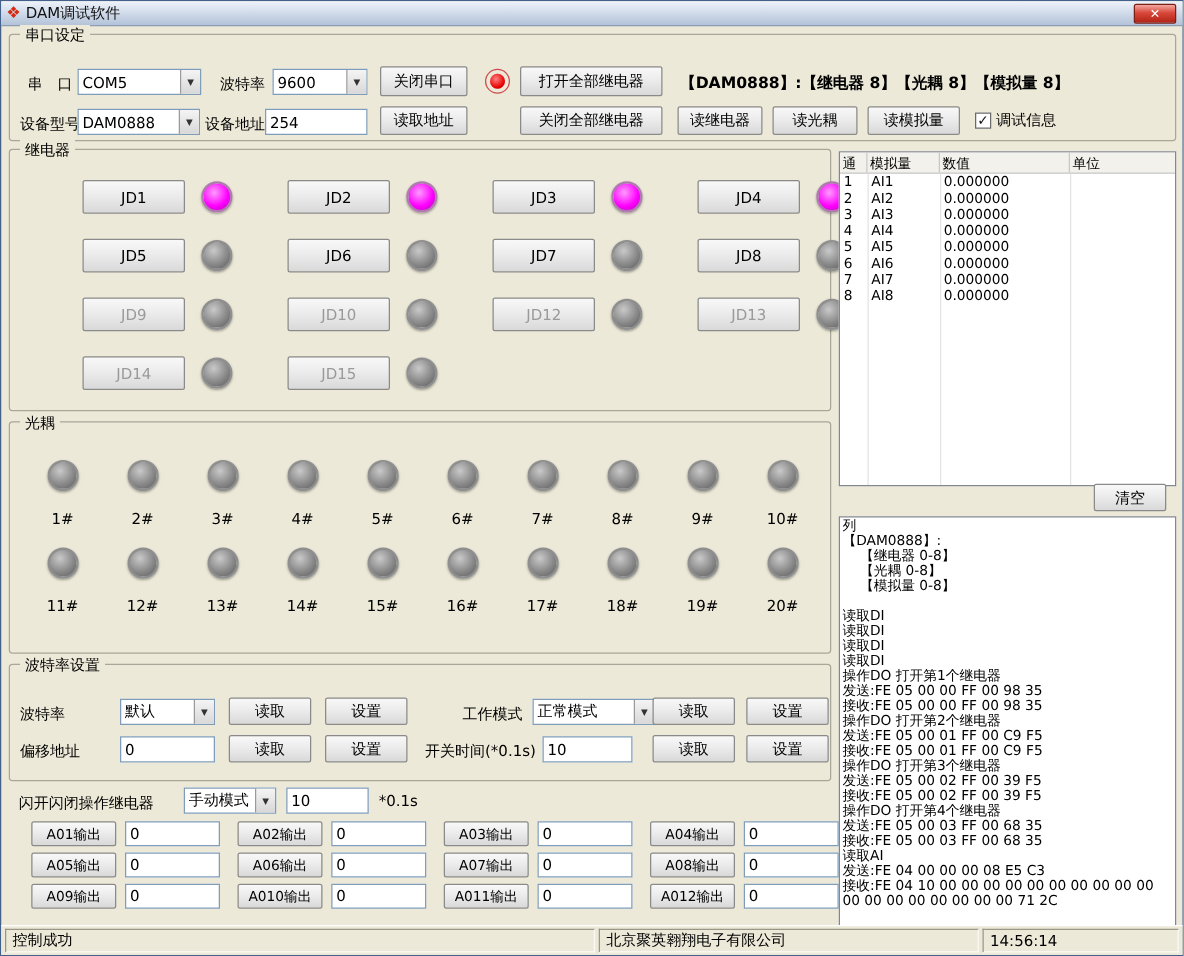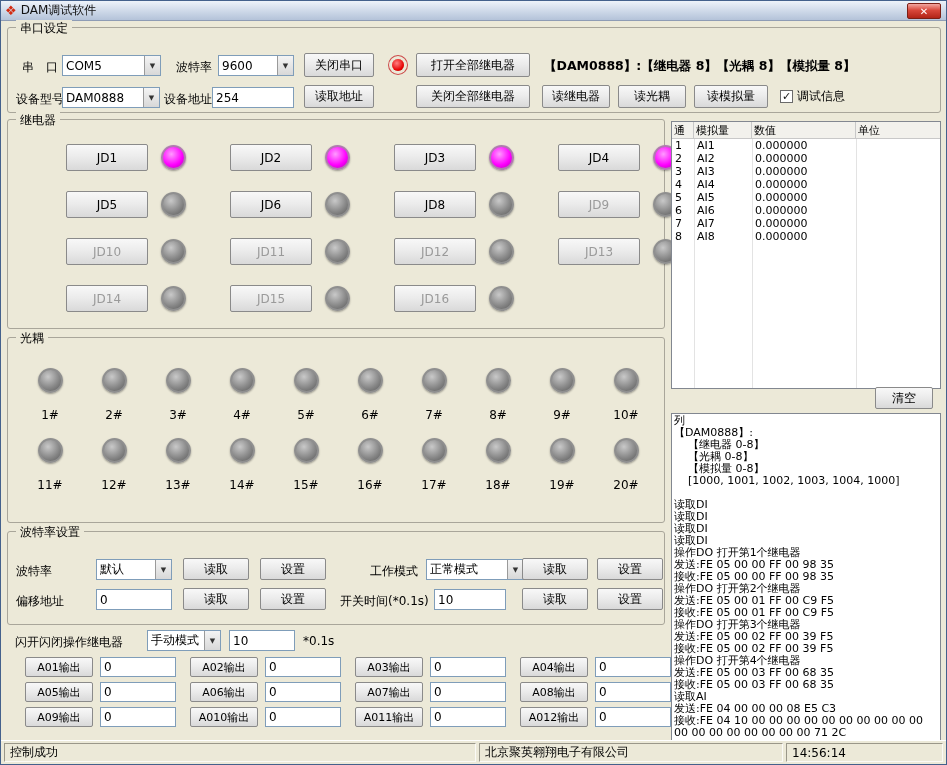--- a/index.html
+++ b/index.html
@@ -161,53 +161,49 @@
         </div>
         <div class="relay-cell">
           <div class="btn relay-btn">JD5</div>
           <div class="lamp"></div>
         </div>
         <div class="relay-cell">
           <div class="btn relay-btn">JD6</div>
           <div class="lamp"></div>
         </div>
         <div class="relay-cell">
+          <div class="btn relay-btn">JD7</div>
+          <div class="lamp"></div>
+        </div>
+        <div class="relay-cell">
           <div class="btn relay-btn">JD8</div>
           <div class="lamp"></div>
         </div>
         <div class="relay-cell">
           <div class="btn relay-btn off-text">JD9</div>
           <div class="lamp"></div>
         </div>
         <div class="relay-cell">
           <div class="btn relay-btn off-text">JD10</div>
           <div class="lamp"></div>
         </div>
         <div class="relay-cell">
-          <div class="btn relay-btn off-text">JD11</div>
-          <div class="lamp"></div>
-        </div>
-        <div class="relay-cell">
           <div class="btn relay-btn off-text">JD12</div>
           <div class="lamp"></div>
         </div>
         <div class="relay-cell">
           <div class="btn relay-btn off-text">JD13</div>
           <div class="lamp"></div>
         </div>
         <div class="relay-cell">
           <div class="btn relay-btn off-text">JD14</div>
           <div class="lamp"></div>
         </div>
         <div class="relay-cell">
           <div class="btn relay-btn off-text">JD15</div>
-          <div class="lamp"></div>
-        </div>
-        <div class="relay-cell">
-          <div class="btn relay-btn off-text">JD16</div>
           <div class="lamp"></div>
         </div>
       </div>
   </div>
 
   <div class="atable">
     <div class="thead">
       <div class="thcell">通</div>
       <div class="thcell">模拟量</div>
       <div class="thcell">数值</div>
@@ -355,21 +351,20 @@
   </div>
 
   <div class="btn" style="left:874px;top:386px;width:58px;height:22px;">清空</div>
 
   <div class="log">
       <div class="logline">列</div>
       <div class="logline">【DAM0888】:</div>
       <div class="logline">    【继电器 0-8】</div>
       <div class="logline">    【光耦 0-8】</div>
       <div class="logline">    【模拟量 0-8】</div>
-      <div class="logline">    [1000, 1001, 1002, 1003, 1004, 1000]</div>
       <div class="logline">&nbsp;</div>
       <div class="logline">读取DI</div>
       <div class="logline">读取DI</div>
       <div class="logline">读取DI</div>
       <div class="logline">读取DI</div>
       <div class="logline">操作DO 打开第1个继电器</div>
       <div class="logline">发送:FE 05 00 00 FF 00 98 35</div>
       <div class="logline">接收:FE 05 00 00 FF 00 98 35</div>
       <div class="logline">操作DO 打开第2个继电器</div>
       <div class="logline">发送:FE 05 00 01 FF 00 C9 F5</div>

